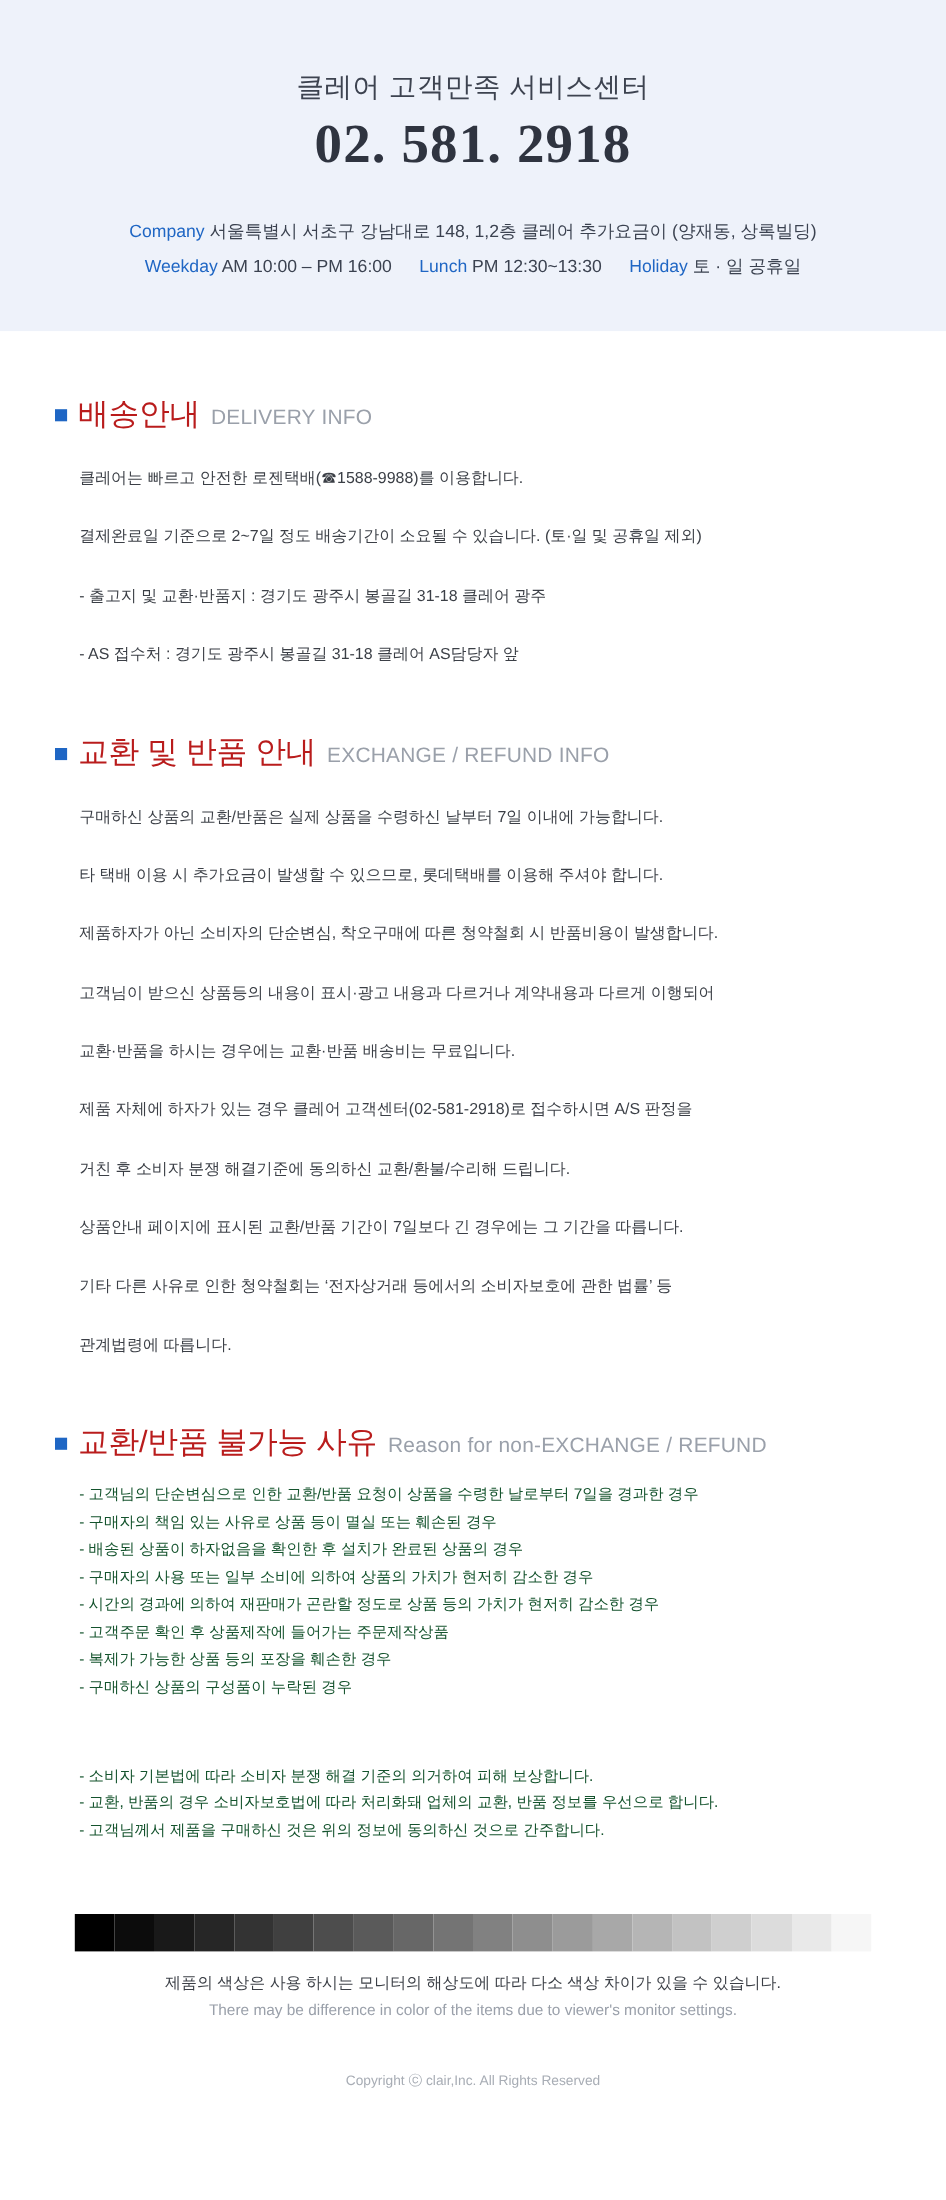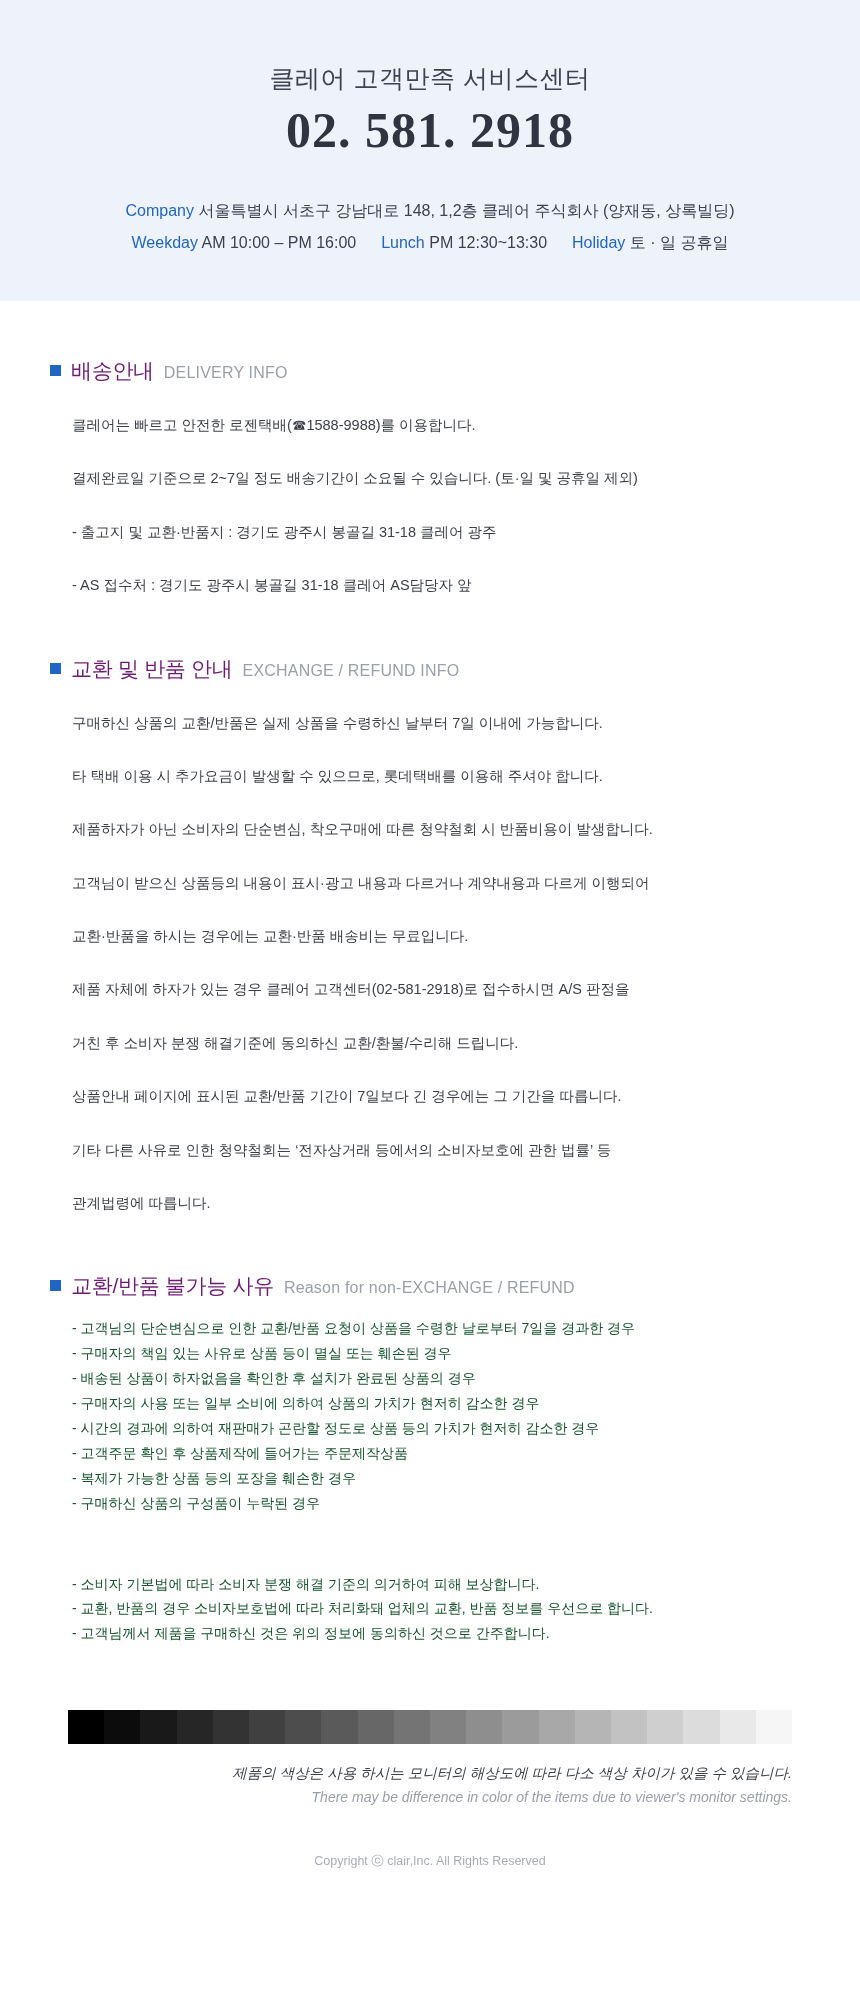--- a/index.html
+++ b/index.html
@@ -73,26 +73,26 @@
   .sec-bullet {
     width: 11px;
     height: 11px;
     background: #1f66c4;
     display: inline-block;
     position: relative;
     top: -2px;
     flex: 0 0 auto;
   }
   .sec-ko {
-    font-size: 21px;
-    color: #701a75;
+    font-size: 28px;
+    color: #b91c1c;
     letter-spacing: -0.3px;
   }
   .sec-en {
-    font-size: 16px;
+    font-size: 19px;
     color: #9aa0aa;
     letter-spacing: 0.2px;
   }
   .sec-body {
     padding-left: 22px;
     font-size: 14.5px;
     line-height: 1.75;
     color: #3b3f46;
   }
   .para {
@@ -125,24 +125,23 @@
   .swatch {
     display: flex;
     height: 34px;
     width: 100%;
   }
   .swatch span {
     flex: 1 1 auto;
     display: block;
   }
   .monitor-note {
-    text-align: right;
+    text-align: center;
     margin-top: 18px;
     line-height: 1.65;
-    font-style: italic;
   }
   .monitor-note .ko {
     font-size: 14.5px;
     color: #3b3f46;
     display: block;
   }
   .monitor-note .en {
     font-size: 14px;
     color: #9aa0aa;
     display: block;
@@ -160,21 +159,21 @@
 <body>
 
 <div class="page">
 
   <div class="header">
     <div class="header-title">클레어 고객만족 서비스센터</div>
     <div class="header-phone">02. 581. 2918</div>
 
     <div class="header-line">
       <span class="lbl">Company</span>
-      <span>서울특별시 서초구 강남대로 148, 1,2층 클레어 주식회사 (양재동, 상록빌딩)</span>
+      <span>서울특별시 서초구 강남대로 148, 1,2층 클레어 추가요금이 (양재동, 상록빌딩)</span>
     </div>
 
     <div class="header-line">
       <span class="lbl">Weekday</span>
       <span>AM 10:00 – PM 16:00</span>
       <span class="sep"></span>
       <span class="lbl">Lunch</span>
       <span>PM 12:30~13:30</span>
       <span class="sep"></span>
       <span class="lbl">Holiday</span>

